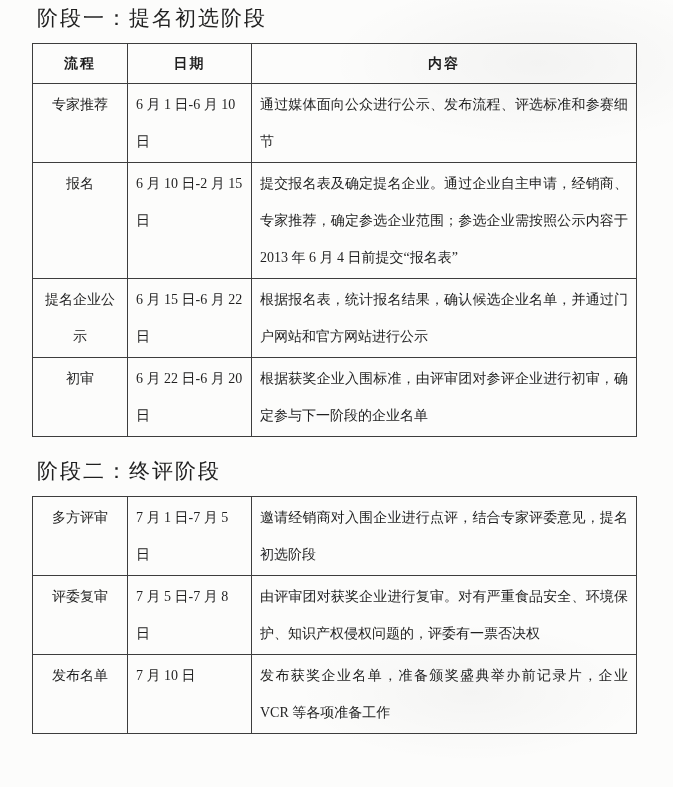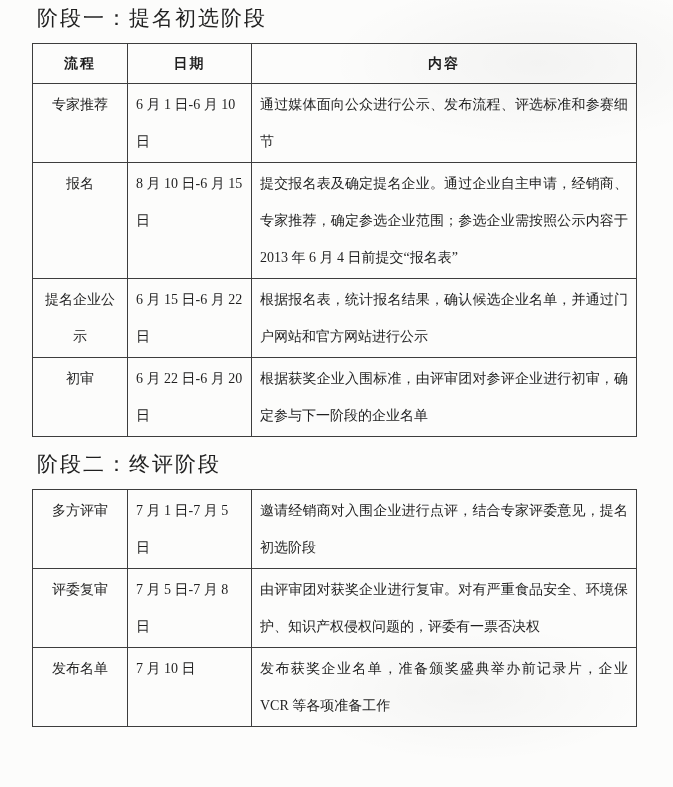--- a/index.html
+++ b/index.html
@@ -26,21 +26,21 @@
     box-sizing: border-box;
   }
   .section-heading {
     font-size: 21px;
     font-weight: 500;
     letter-spacing: 2px;
     margin: 0 0 11px 37px;
     line-height: 28px;
   }
   .section-heading.second {
-    margin-top: 13px;
+    margin-top: 20px;
   }
   table.schedule {
     border-collapse: collapse;
     table-layout: fixed;
     width: 604px;
     margin-left: 32px;
     background: transparent;
   }
   table.schedule col.c-process { width: 95px; }
   table.schedule col.c-date    { width: 124px; }
@@ -97,21 +97,21 @@
       </tr>
     </thead>
     <tbody>
       <tr>
         <td class="cell-process">专家推荐</td>
         <td class="cell-date">6 月 1 日-6 月 10 日</td>
         <td class="cell-content">通过媒体面向公众进行公示、发布流程、评选标准和参赛细节</td>
       </tr>
       <tr>
         <td class="cell-process">报名</td>
-        <td class="cell-date">8 月 10 日-6 月 15 日</td>
+        <td class="cell-date">6 月 10 日-2 月 15 日</td>
         <td class="cell-content">提交报名表及确定提名企业。通过企业自主申请，经销商、专家推荐，确定参选企业范围；参选企业需按照公示内容于 2013 年 6 月 4 日前提交“报名表”</td>
       </tr>
       <tr>
         <td class="cell-process">提名企业公示</td>
         <td class="cell-date">6 月 15 日-6 月 22 日</td>
         <td class="cell-content">根据报名表，统计报名结果，确认候选企业名单，并通过门户网站和官方网站进行公示</td>
       </tr>
       <tr>
         <td class="cell-process">初审</td>
         <td class="cell-date">6 月 22 日-6 月 20 日</td>

